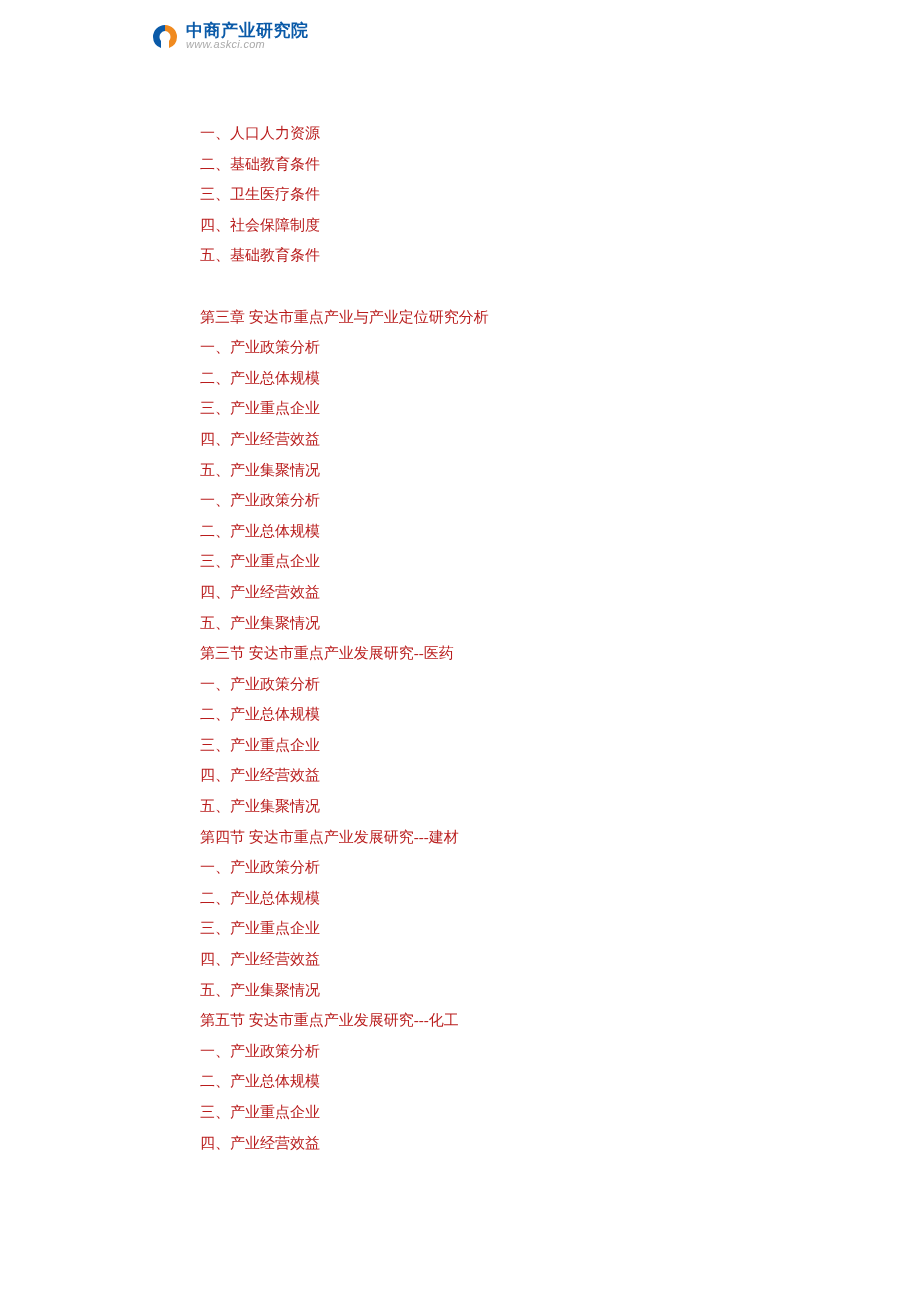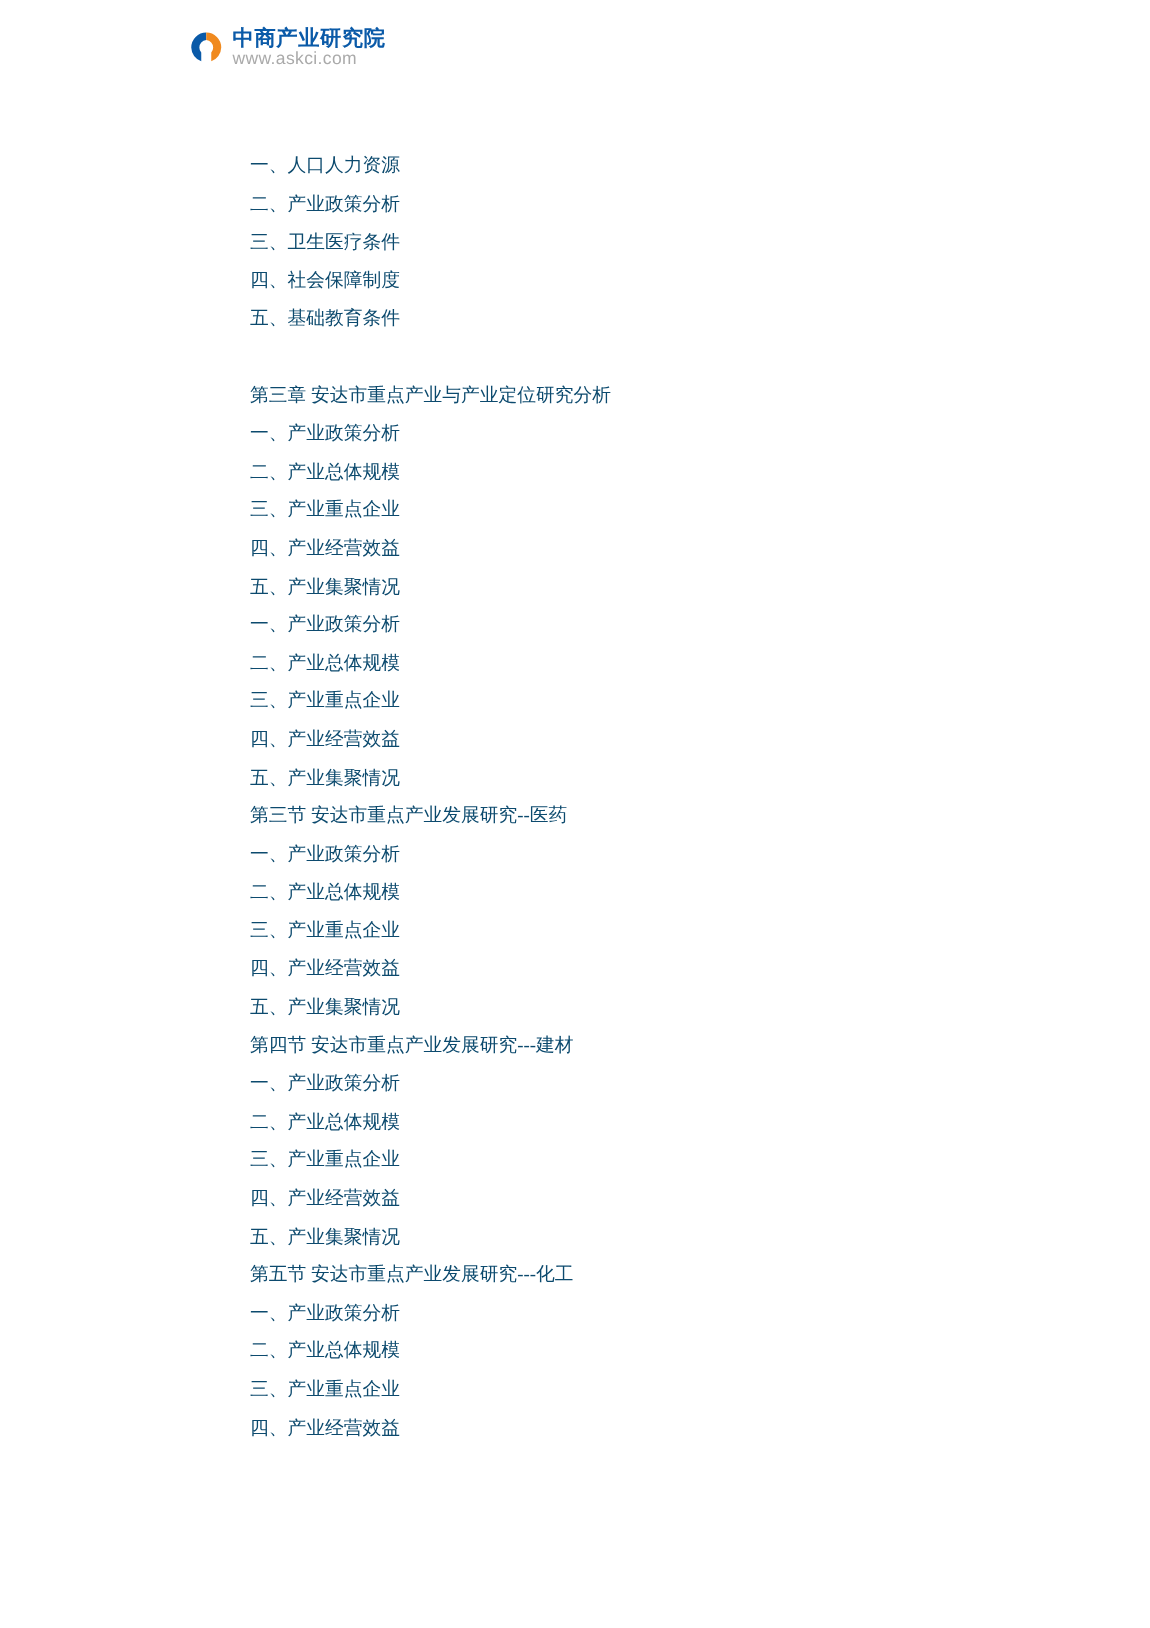--- a/index.html
+++ b/index.html
@@ -8,21 +8,20 @@
       height: 1302px;
       background: #ffffff;
       font-family: "SimSun", "宋体", serif;
       position: relative;
     }
     .logo {
       position: absolute;
       top: 22px;
       left: 148px;
       display: flex;
-      align-items: center;
       gap: 4px;
     }
     .logo-icon {
       width: 34px;
       height: 30px;
       position: relative;
     }
     .logo-icon svg { width: 100%; height: 100%; }
     .logo-text {
       display: flex;
@@ -31,33 +30,34 @@
     }
     .logo-cn {
       font-family: "Microsoft YaHei", sans-serif;
       font-size: 17px;
       font-weight: bold;
       color: #0a5aa8;
       letter-spacing: 0.5px;
     }
     .logo-url {
       font-family: Arial, sans-serif;
-      font-size: 14px;
+      font-size: 11px;
       color: #aaaaaa;
       letter-spacing: 0.3px;
+      font-style: italic;
     }
     .content {
       position: absolute;
       top: 118px;
       left: 200px;
       width: 560px;
     }
     .line {
       font-size: 15px;
-      color: #0c4a6e;
+      color: #b91c1c;
       line-height: 30.6px;
       white-space: nowrap;
     }
     .gap {
       height: 30.6px;
     }
   </style>
 </head>
 <body>
 
@@ -69,21 +69,21 @@
     </svg>
   </div>
   <div class="logo-text">
     <span class="logo-cn">中商产业研究院</span>
     <span class="logo-url">www.askci.com</span>
   </div>
 </div>
 
 <div class="content">
   <div class="line">一、人口人力资源</div>
-  <div class="line">二、产业政策分析</div>
+  <div class="line">二、基础教育条件</div>
   <div class="line">三、卫生医疗条件</div>
   <div class="line">四、社会保障制度</div>
   <div class="line">五、基础教育条件</div>
   <div class="gap"></div>
   <div class="line">第三章 安达市重点产业与产业定位研究分析</div>
   <div class="line">一、产业政策分析</div>
   <div class="line">二、产业总体规模</div>
   <div class="line">三、产业重点企业</div>
   <div class="line">四、产业经营效益</div>
   <div class="line">五、产业集聚情况</div>

